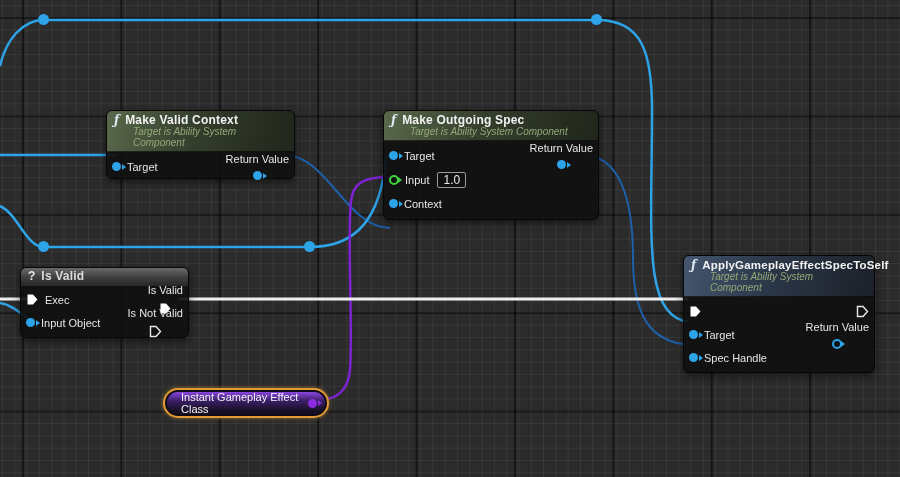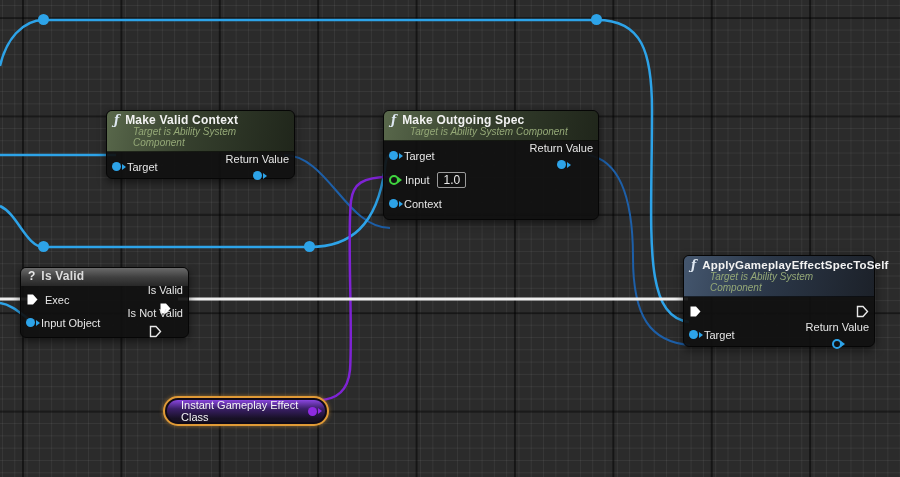--- a/index.html
+++ b/index.html
@@ -187,20 +187,26 @@
   <div class="row">
     <div class="grp">
       <span class="pin c-obj"></span>
       <span>Target</span>
     </div>
     <div class="out">
       <span>Return Value</span>
       <span class="pin hollow c-obj"></span>
     </div>
   </div>
-</div>
-
-<div class="varnode" style="left:163px;top:396px;width:158px;">
+  <div class="row" style="margin-bottom:3px;">
+    <div class="grp">
+      <span class="pin c-obj"></span>
+      <span>Spec Handle</span>
+    </div>
+  </div>
+</div>
+
+<div class="varnode" style="left:163px;top:388px;width:158px;">
   <div class="inner">
     <span class="vlabel">Instant Gameplay Effect Class</span>
     <span class="pin c-class" style="margin-left:auto;"></span>
   </div>
 </div>
 
 </body></html>

